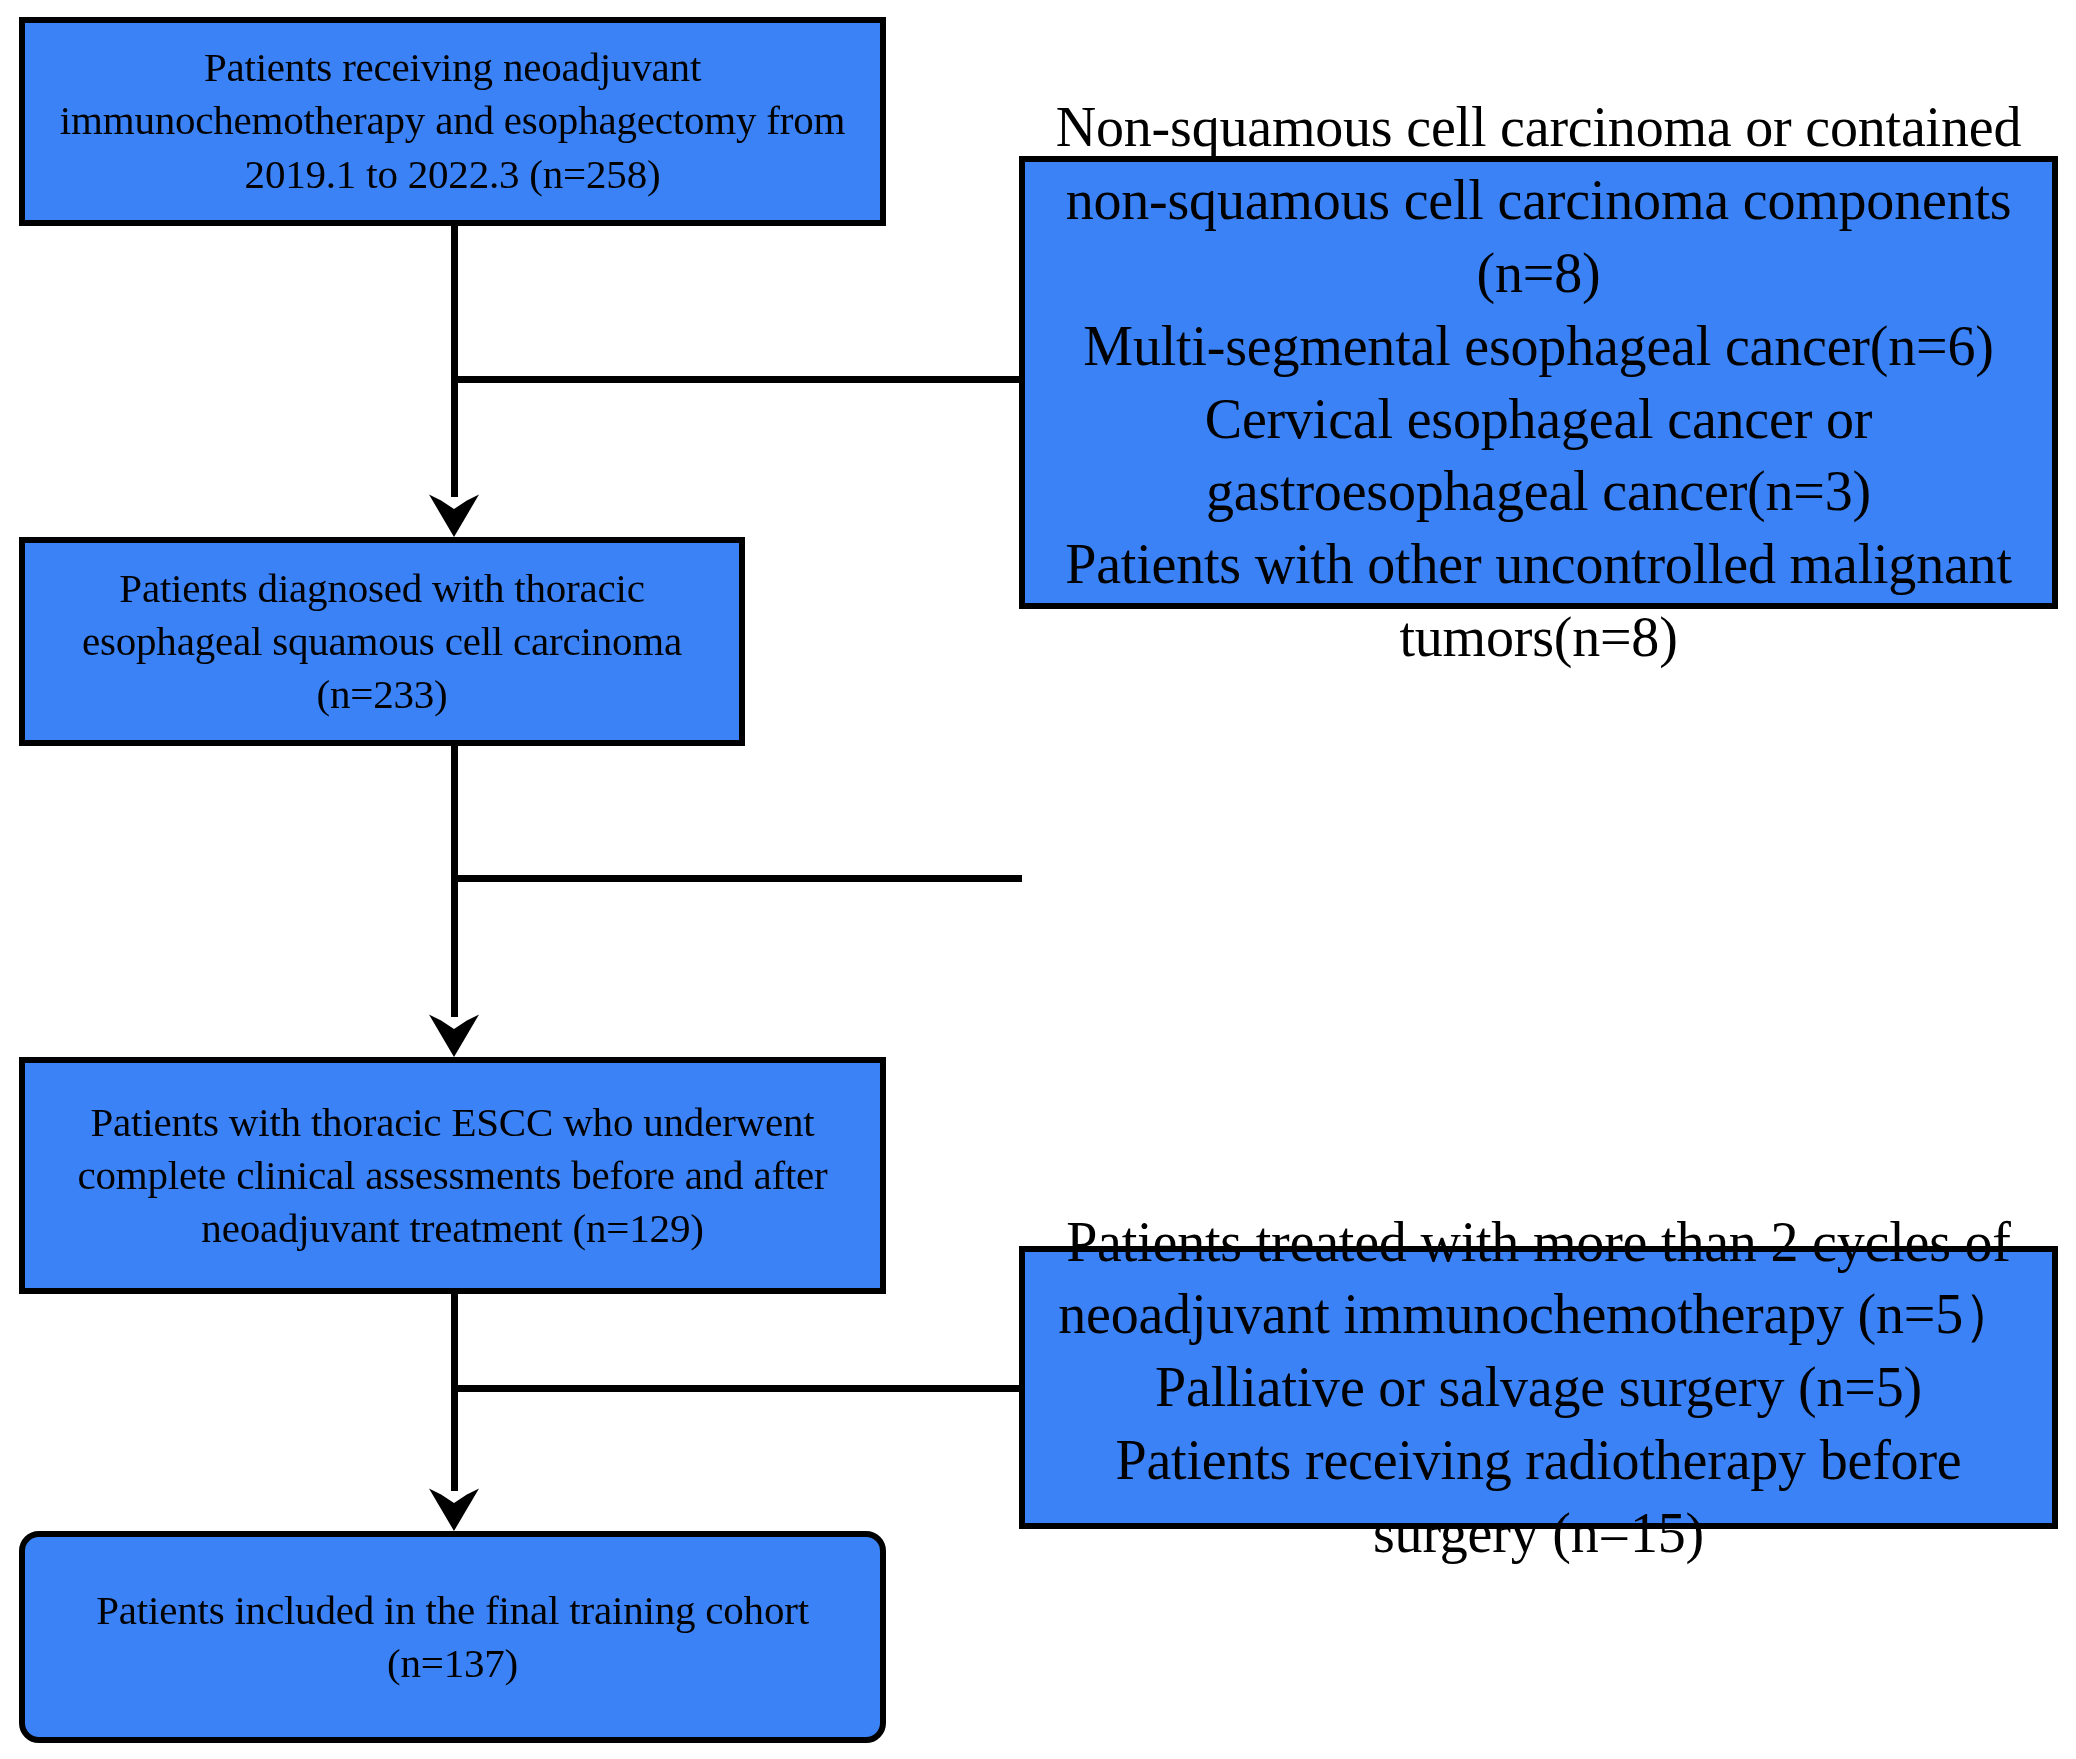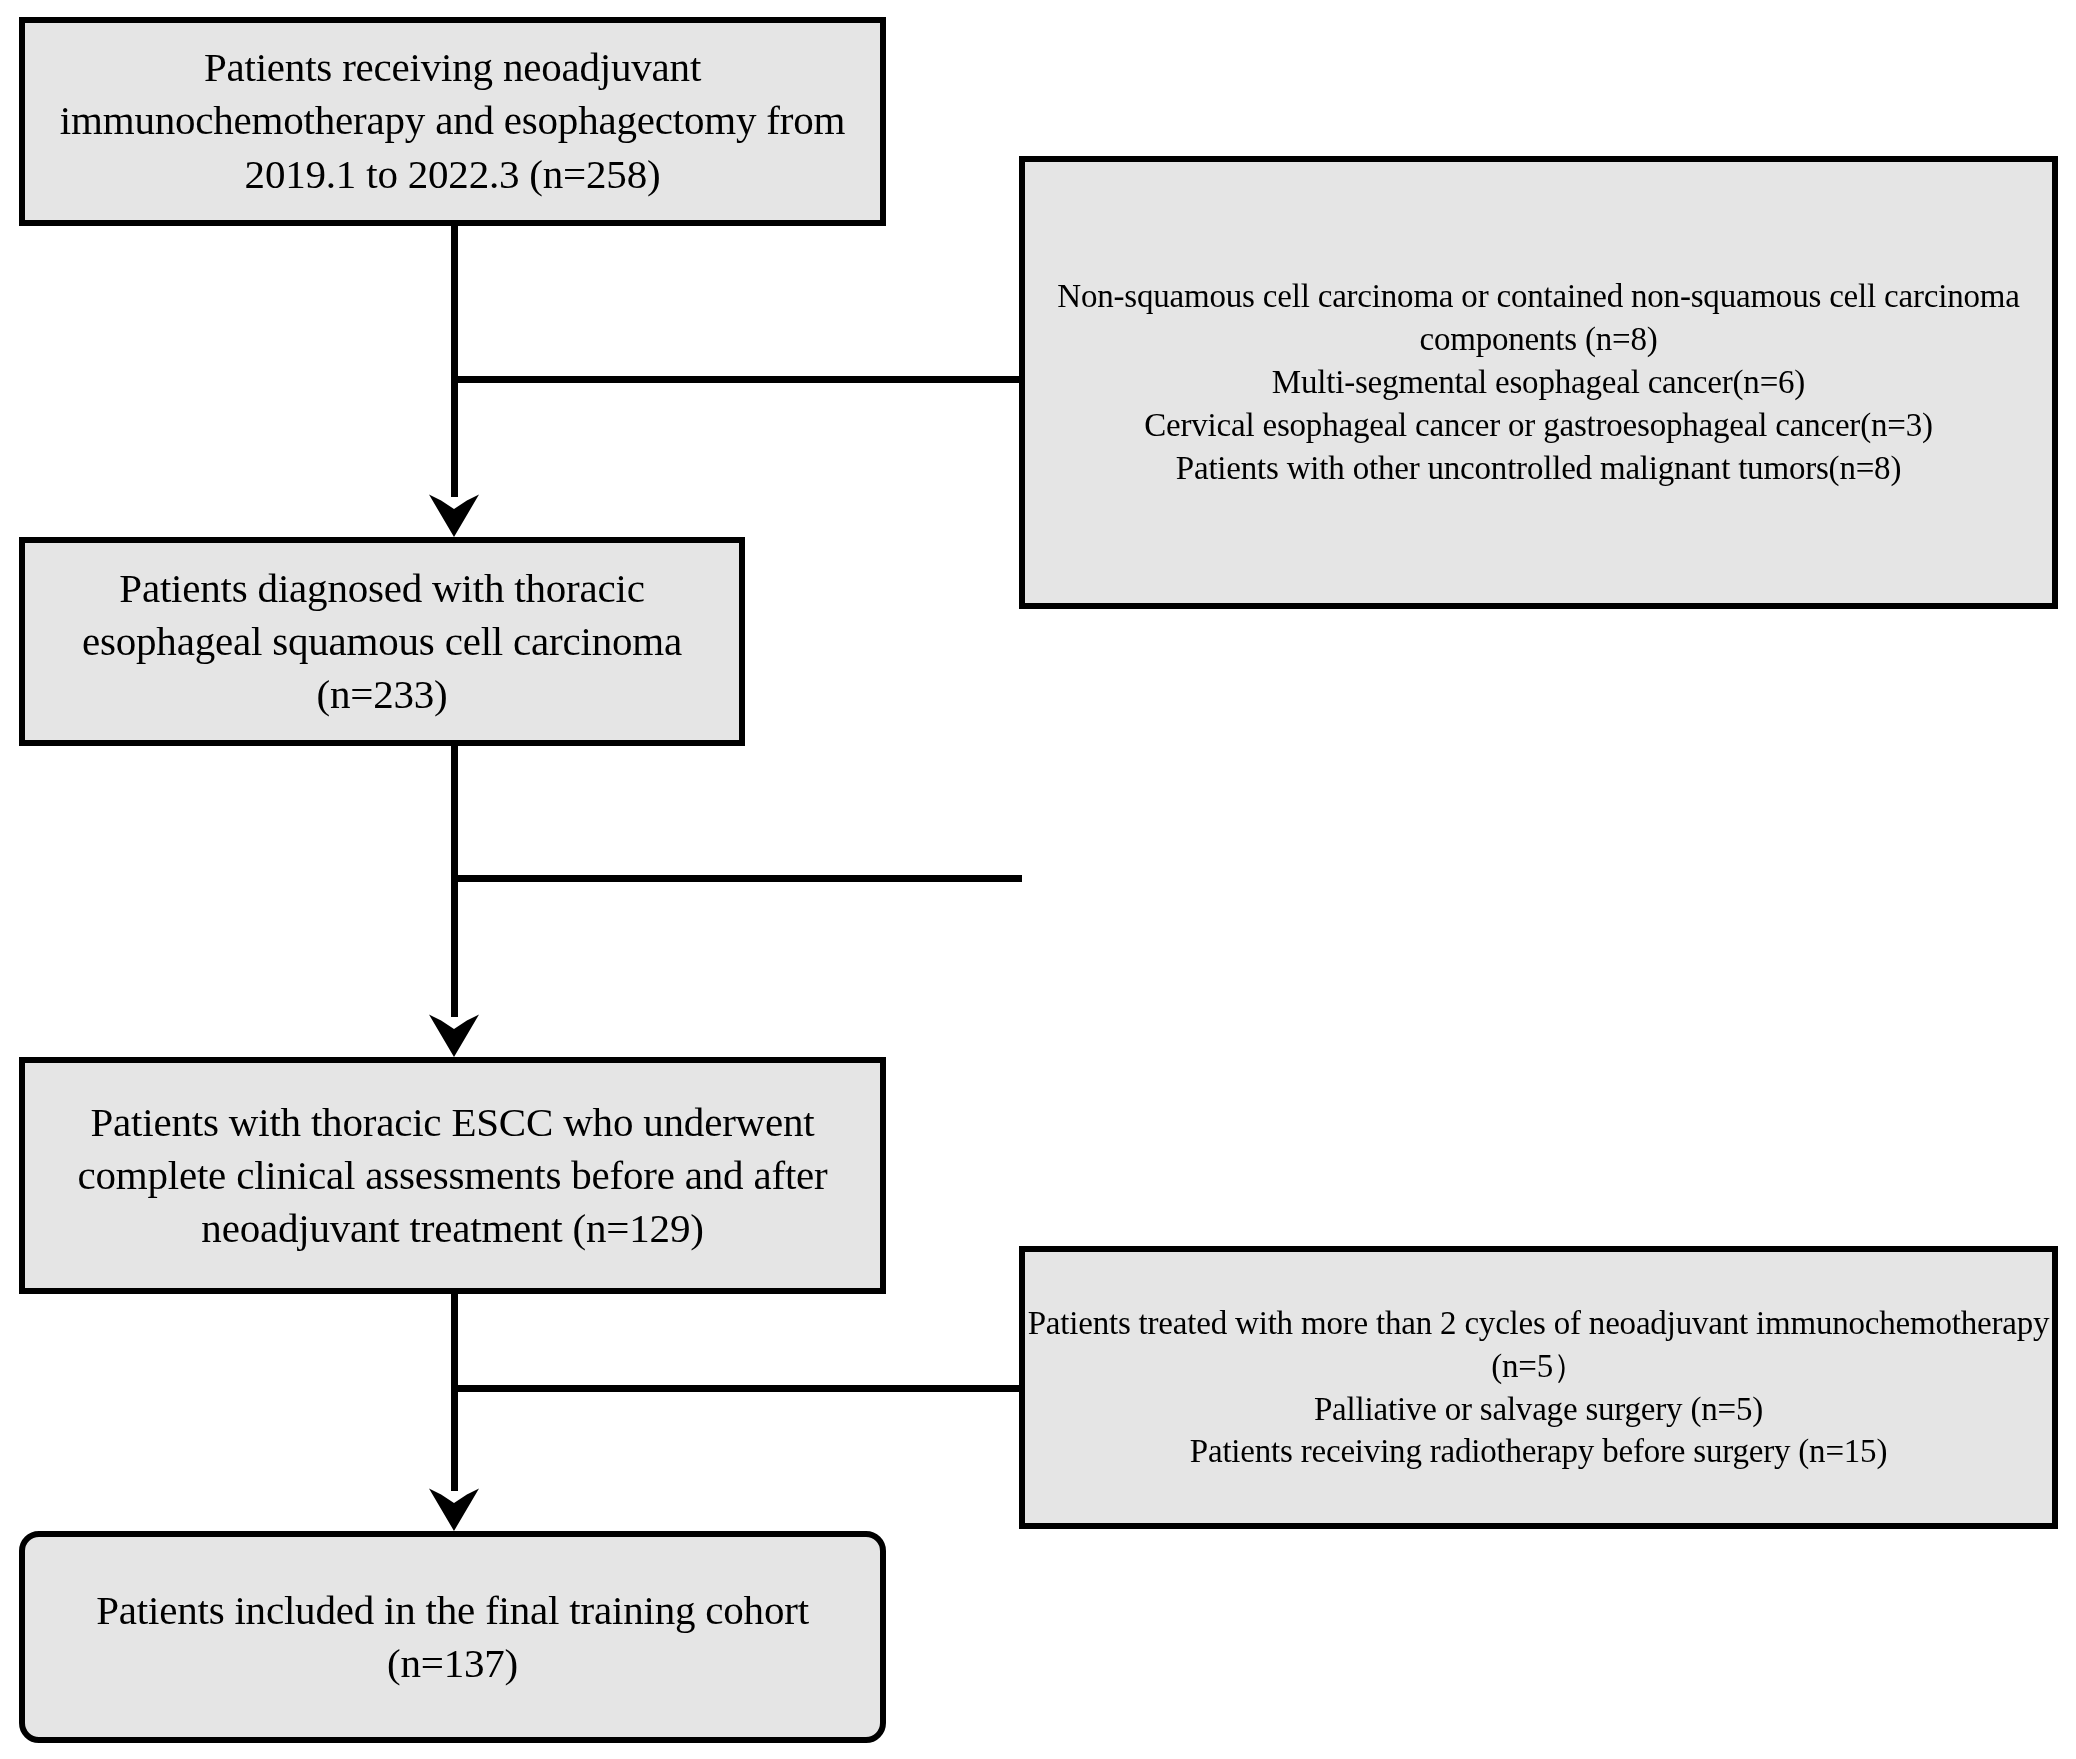--- a/index.html
+++ b/index.html
@@ -16,21 +16,21 @@
     font-family: "Liberation Serif", "DejaVu Serif", serif;
     color: #000000;
     overflow: hidden;
   }
 
   
   .node {
     position: absolute;
     box-sizing: border-box;
     border: 6.8px solid #000000;
-    background: #e5e5e5;
+    background: #3b82f6;
     display: flex;
     align-items: center;
     justify-content: center;
   }
   .node .txt {
     width: 100%;
     text-align: center;
     line-height: 1.30;
     letter-spacing: -0.2px;
     white-space: pre-line;
@@ -42,21 +42,21 @@
   .n2 { left: 19px;  top: 537px;  width: 726px; height: 209px; justify-content: flex-end; }
   .n3 { left: 19px;  top: 1057px; width: 867px; height: 237px; }
   .n4 { left: 19px;  top: 1531px; width: 867px; height: 212px; border-radius: 20px; }
 
   
   .x1 { left: 1019px; top: 156px;  width: 1039px; height: 453px; }
   .x2 { left: 1019px; top: 777px; width: 1039px; height: 182px; }
   .x3 { left: 1019px; top: 1246px; width: 1039px; height: 283px; }
 
   .n1 .txt, .n2 .txt, .n3 .txt, .n4 .txt { font-size: 41px; }
-  .x1 .txt, .x2 .txt, .x3 .txt { font-size: 33px; }
+  .x1 .txt, .x2 .txt, .x3 .txt { font-size: 56px; }
 
   
   .vline {
     position: absolute;
     width: 6.8px;
     background: #000000;
     left: 451px;
   }
   .v1 { top: 225px;  height: 272px; }
   .v2 { top: 745px;  height: 272px; }

